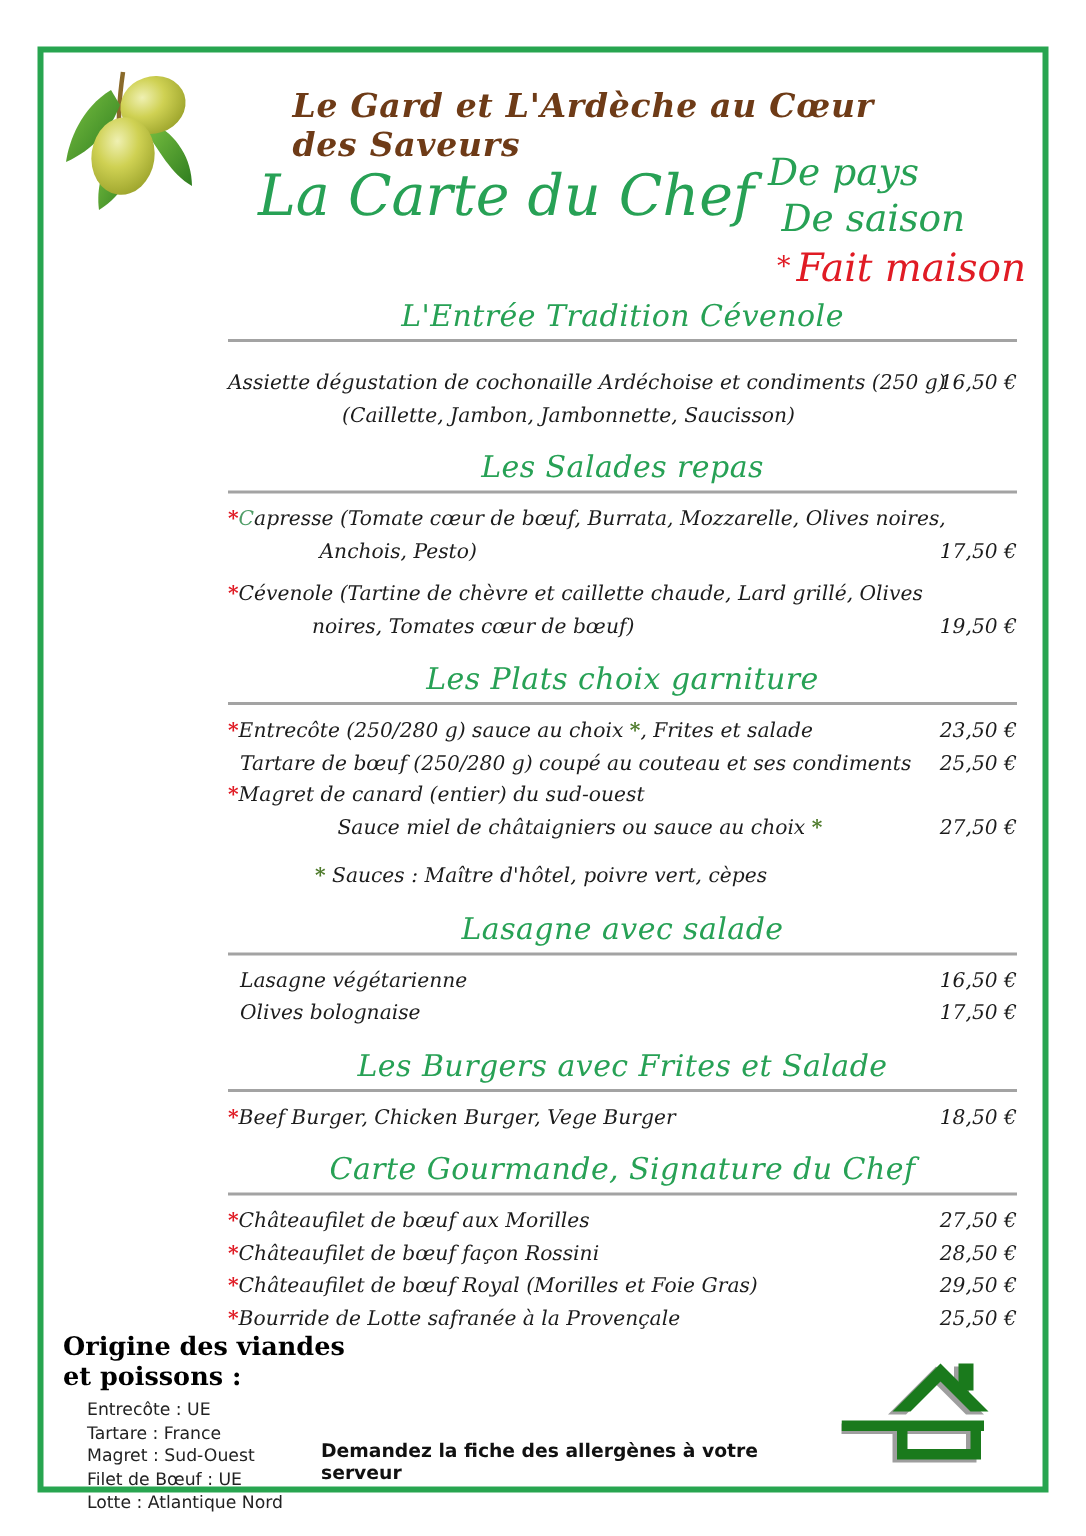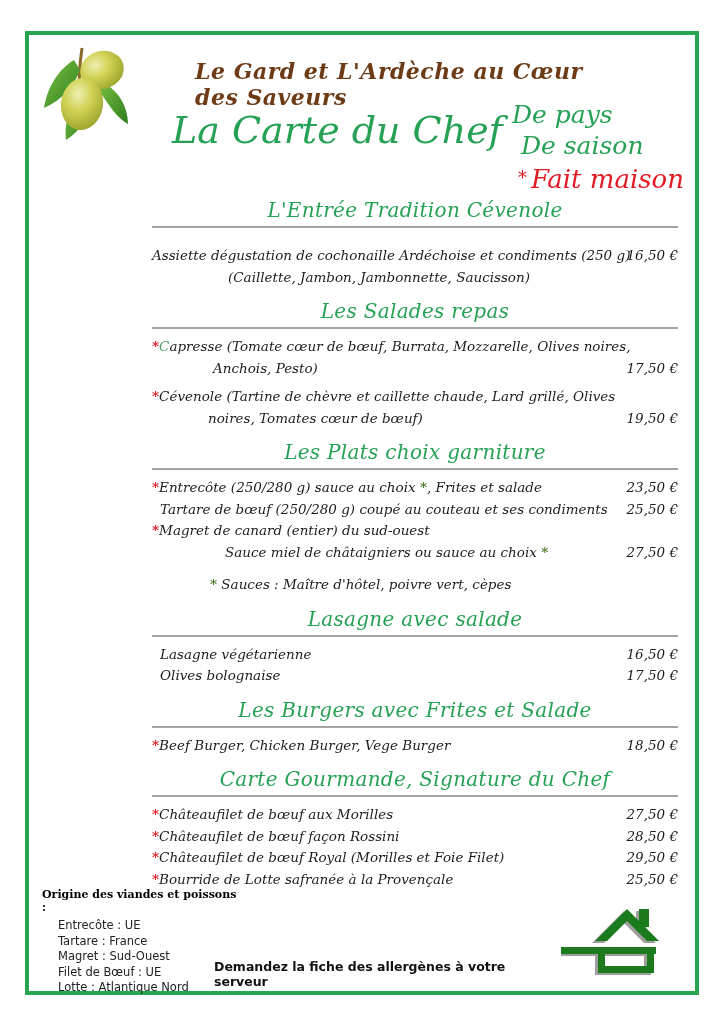--- a/index.html
+++ b/index.html
@@ -48,21 +48,21 @@
     font-size:13.5px;white-space:nowrap;
   }
   .seg-red{color:var(--red);font-weight:bold;}
   .seg-green{color:#4f9d67;}
   .seg-gstar{color:var(--stargreen);font-weight:bold;}
   .origins{
     position:absolute;left:42px;top:888px;width:200px;
     font-family:"DejaVu Sans", sans-serif;font-size:11.5px;color:#222;
   }
   .origins-title{
-    font-family:"DejaVu Serif", serif;font-weight:bold;font-size:11px;
+    font-family:"DejaVu Serif", serif;font-weight:bold;font-size:17px;
     color:#000;margin-bottom:4px;
   }
   .origin-line{line-height:15.5px;margin-left:16px;}
   .allergen{
     position:absolute;left:214px;top:959px;width:300px;
     font-family:"DejaVu Sans", sans-serif;font-weight:bold;font-size:12.5px;color:#111;
   }
   .olive{position:absolute;left:40px;top:42px;}
   .house{position:absolute;left:561px;top:901px;}
 </style>
@@ -152,21 +152,21 @@
           <div class="line" style="padding-left: 0px;"><span class="seg-red">*</span><span>Beef Burger, Chicken Burger, Vege Burger</span><span class="price">18,50 €</span></div>
         </div>
       </div>
     </section>
     <section class="section">
       <h2 class="sec-title">Carte Gourmande, Signature du Chef</h2>
       <div class="items">
         <div class="item">
           <div class="line" style="padding-left: 0px;"><span class="seg-red">*</span><span>Châteaufilet de bœuf aux Morilles</span><span class="price">27,50 €</span></div>
           <div class="line" style="padding-left: 0px;"><span class="seg-red">*</span><span>Châteaufilet de bœuf façon Rossini</span><span class="price">28,50 €</span></div>
-          <div class="line" style="padding-left: 0px;"><span class="seg-red">*</span><span>Châteaufilet de bœuf Royal (Morilles et Foie Filet)</span><span class="price">29,50 €</span></div>
+          <div class="line" style="padding-left: 0px;"><span class="seg-red">*</span><span>Châteaufilet de bœuf Royal (Morilles et Foie Gras)</span><span class="price">29,50 €</span></div>
           <div class="line" style="padding-left: 0px;"><span class="seg-red">*</span><span>Bourride de Lotte safranée à la Provençale</span><span class="price">25,50 €</span></div>
         </div>
       </div>
     </section>
   </div>
 
 <div class="origins">
   <div class="origins-title">Origine des viandes et poissons :</div>
   <div id="origins-list">
       <div class="origin-line">Entrecôte : UE</div>

